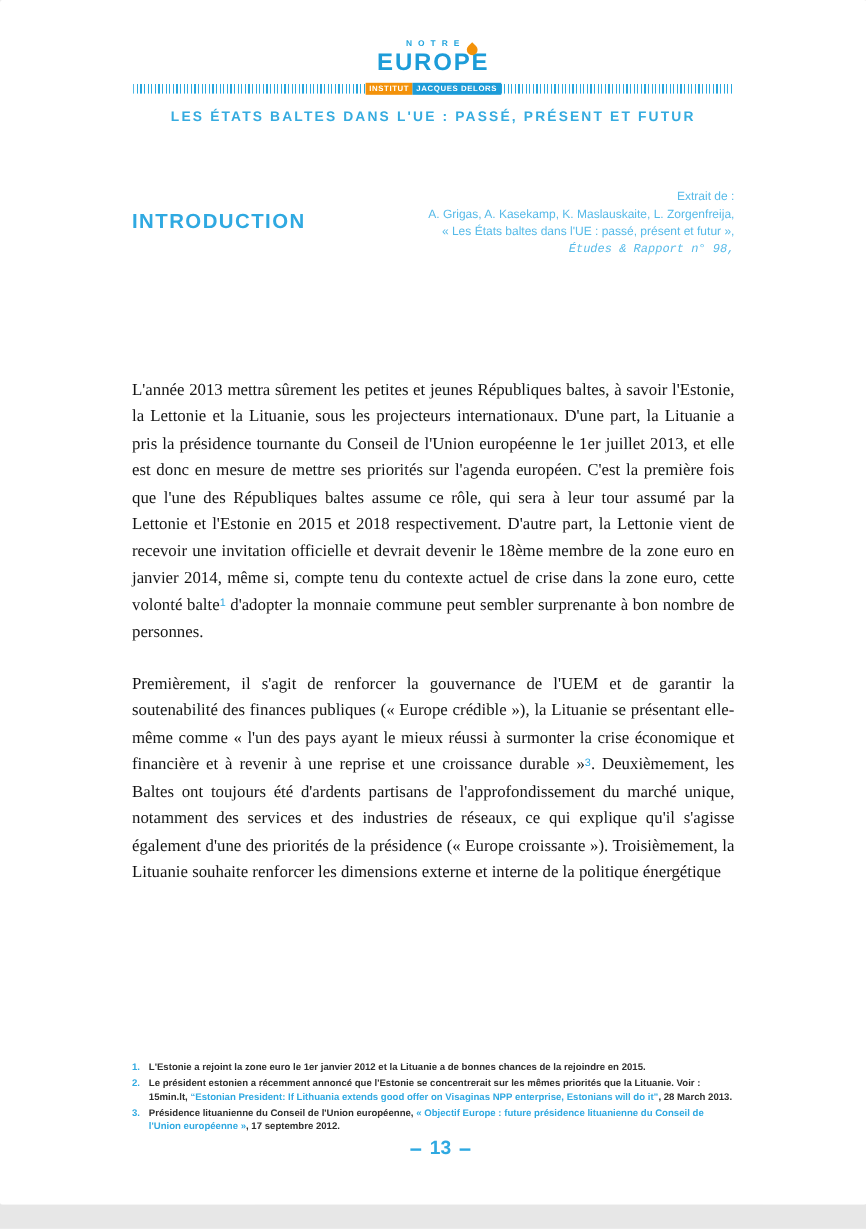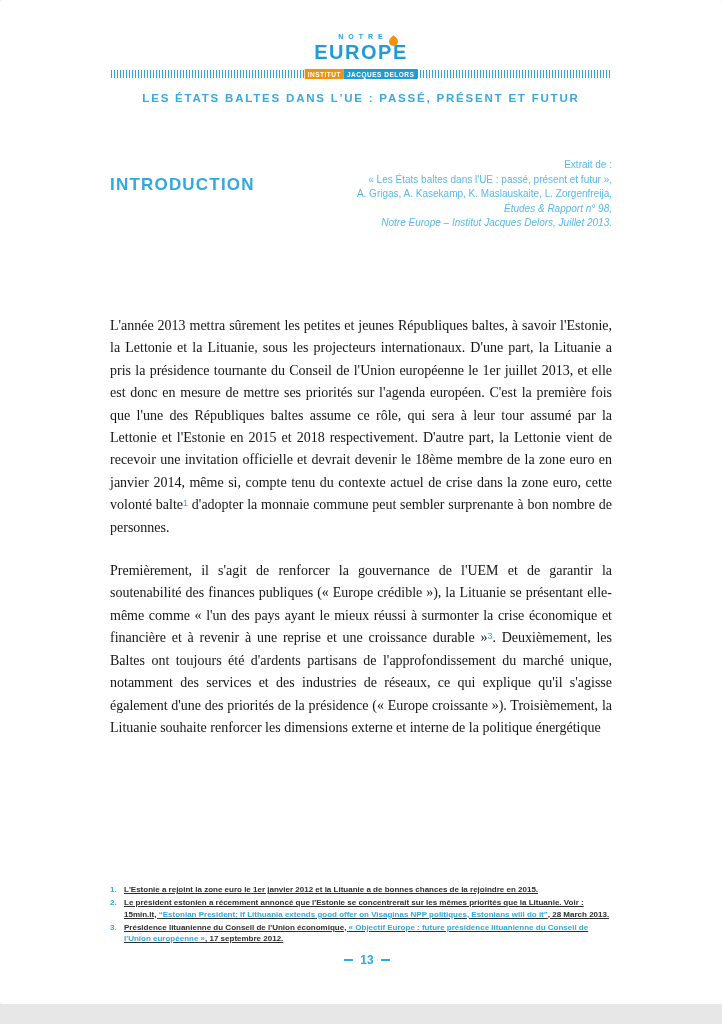--- a/index.html
+++ b/index.html
@@ -40,21 +40,21 @@
   .doc-title {
     margin: 14px 0 0; font-family: "Liberation Sans", sans-serif;
     font-size: 11.5px; font-weight: bold; letter-spacing: 1.8px; color: #35abdf; text-align: center;
   }
   
   .extract {
     position: absolute; top: 158px; right: 110px; text-align: right;
     font-family: "Liberation Sans", sans-serif; font-size: 10px; line-height: 14.5px;
     color: #56bae8;
   }
-  .extract-line.italic { font-style: italic; }
+  .extract-line.italic { font-style: italic; font-family: Liberation Mono, monospace; }
   
   .section-heading {
     position: absolute; top: 175px; left: 110px; margin: 0;
     font-family: "Liberation Sans", sans-serif; font-size: 17px; font-weight: bold;
     letter-spacing: 1.2px; color: #2fa9e1;
   }
   
   .body-text {
     position: absolute; top: 315px; left: 110px; width: 502px;
     font-size: 14px; line-height: 22.4px; color: #141414;
@@ -66,27 +66,27 @@
     position: relative; top: -0.35em; vertical-align: baseline; line-height: 0; cursor: pointer;
   }
   
   .footnotes {
     position: absolute; top: 884px; left: 110px; width: 502px;
     font-family: "Liberation Sans", sans-serif; font-size: 8px; font-weight: bold;
     line-height: 11.5px; color: #2e2e2e;
   }
   .footnote { display: flex; margin-bottom: 1.5px; }
   .fn-num { flex: 0 0 14px; color: #2fa9e1; cursor: pointer; }
-  .fn-body { flex: 1 1 auto; text-decoration: underline; }
+  .fn-body { flex: 1 1 auto; }
   .fn-link { color: #2fa9e1; cursor: pointer; }
   
   .page-footer {
     position: absolute; bottom: 37px; left: 12px; right: 0;
     display: flex; justify-content: center; align-items: center; gap: 7px;
-    font-family: "Liberation Sans", sans-serif; font-size: 12px; font-weight: bold; color: #2fa9e1;
+    font-family: "Liberation Sans", sans-serif; font-size: 16px; font-weight: bold; color: #2fa9e1;
   }
   .pn-dash { width: 9px; height: 2px; background: #2fa9e1; }
 </style>
 </head>
 <body>
 
 <div class="page">
 
   <header class="header">
     <div class="logo">
@@ -100,45 +100,44 @@
       <span class="band-label">
         <span class="chip chip-orange">INSTITUT</span>
         <span class="chip chip-blue">JACQUES DELORS</span>
       </span>
     </div>
     <h1 class="doc-title">LES ÉTATS BALTES DANS L'UE : PASSÉ, PRÉSENT ET FUTUR</h1>
   </header>
 
   <div class="extract" id="extract">
       <div class="extract-line">Extrait de :</div>
+      <div class="extract-line">A. Grigas, A. Kasekamp, K. Maslauskaite, L. Zorgenfreija,</div>
       <div class="extract-line">« Les États baltes dans l'UE : passé, présent et futur »,</div>
-      <div class="extract-line">A. Grigas, A. Kasekamp, K. Maslauskaite, L. Zorgenfreija,</div>
       <div class="extract-line italic">Études &amp; Rapport n° 98,</div>
-      <div class="extract-line italic">Notre Europe – Institut Jacques Delors, Juillet 2013.</div>
     </div>
 
   <h2 class="section-heading">INTRODUCTION</h2>
 
   <main class="body-text" id="body-text">
       <p><span>L'année 2013 mettra sûrement les petites et jeunes Républiques baltes, à savoir l'Estonie, la Lettonie et la Lituanie, sous les projecteurs internationaux. D'une part, la Lituanie a pris la présidence tournante du Conseil de l'Union européenne le 1er juillet 2013, et elle est donc en mesure de mettre ses priorités sur l'agenda européen. C'est la première fois que l'une des Républiques baltes assume ce rôle, qui sera à leur tour assumé par la Lettonie et l'Estonie en 2015 et 2018 respectivement. D'autre part, la Lettonie vient de recevoir une invitation officielle et devrait devenir le 18ème membre de la zone euro en janvier 2014, même si, compte tenu du contexte actuel de crise dans la zone euro, cette volonté balte</span><sup class="fn-ref">1</sup><span> d'adopter la monnaie commune peut sembler surprenante à bon nombre de personnes.</span></p>
       <p><span>Premièrement, il s'agit de renforcer la gouvernance de l'UEM et de garantir la soutenabilité des finances publiques (« Europe crédible »), la Lituanie se présentant elle-même comme « l'un des pays ayant le mieux réussi à surmonter la crise économique et financière et à revenir à une reprise et une croissance durable »</span><sup class="fn-ref">3</sup><span>. Deuxièmement, les Baltes ont toujours été d'ardents partisans de l'approfondissement du marché unique, notamment des services et des industries de réseaux, ce qui explique qu'il s'agisse également d'une des priorités de la présidence (« Europe croissante »). Troisièmement, la Lituanie souhaite renforcer les dimensions externe et interne de la politique énergétique</span></p>
     </main>
 
   <div class="footnotes" id="footnotes">
       <div class="footnote">
         <span class="fn-num">1.</span>
         <span class="fn-body"><span>L'Estonie a rejoint la zone euro le 1er janvier 2012 et la Lituanie a de bonnes chances de la rejoindre en 2015.</span></span>
       </div>
       <div class="footnote">
         <span class="fn-num">2.</span>
-        <span class="fn-body"><span>Le président estonien a récemment annoncé que l'Estonie se concentrerait sur les mêmes priorités que la Lituanie. Voir : 15min.lt, </span><span class="fn-link">“Estonian President: If Lithuania extends good offer on Visaginas NPP politiques, Estonians will do it”</span><span>, 28 March 2013.</span></span>
+        <span class="fn-body"><span>Le président estonien a récemment annoncé que l'Estonie se concentrerait sur les mêmes priorités que la Lituanie. Voir : 15min.lt, </span><span class="fn-link">“Estonian President: If Lithuania extends good offer on Visaginas NPP enterprise, Estonians will do it”</span><span>, 28 March 2013.</span></span>
       </div>
       <div class="footnote">
         <span class="fn-num">3.</span>
-        <span class="fn-body"><span>Présidence lituanienne du Conseil de l'Union économique, </span><span class="fn-link">« Objectif Europe : future présidence lituanienne du Conseil de l'Union européenne »</span><span>, 17 septembre 2012.</span></span>
+        <span class="fn-body"><span>Présidence lituanienne du Conseil de l'Union européenne, </span><span class="fn-link">« Objectif Europe : future présidence lituanienne du Conseil de l'Union européenne »</span><span>, 17 septembre 2012.</span></span>
       </div>
     </div>
 
   <footer class="page-footer">
     <span class="pn-dash"></span>
     <span>13</span>
     <span class="pn-dash"></span>
   </footer>
 
 </div>

